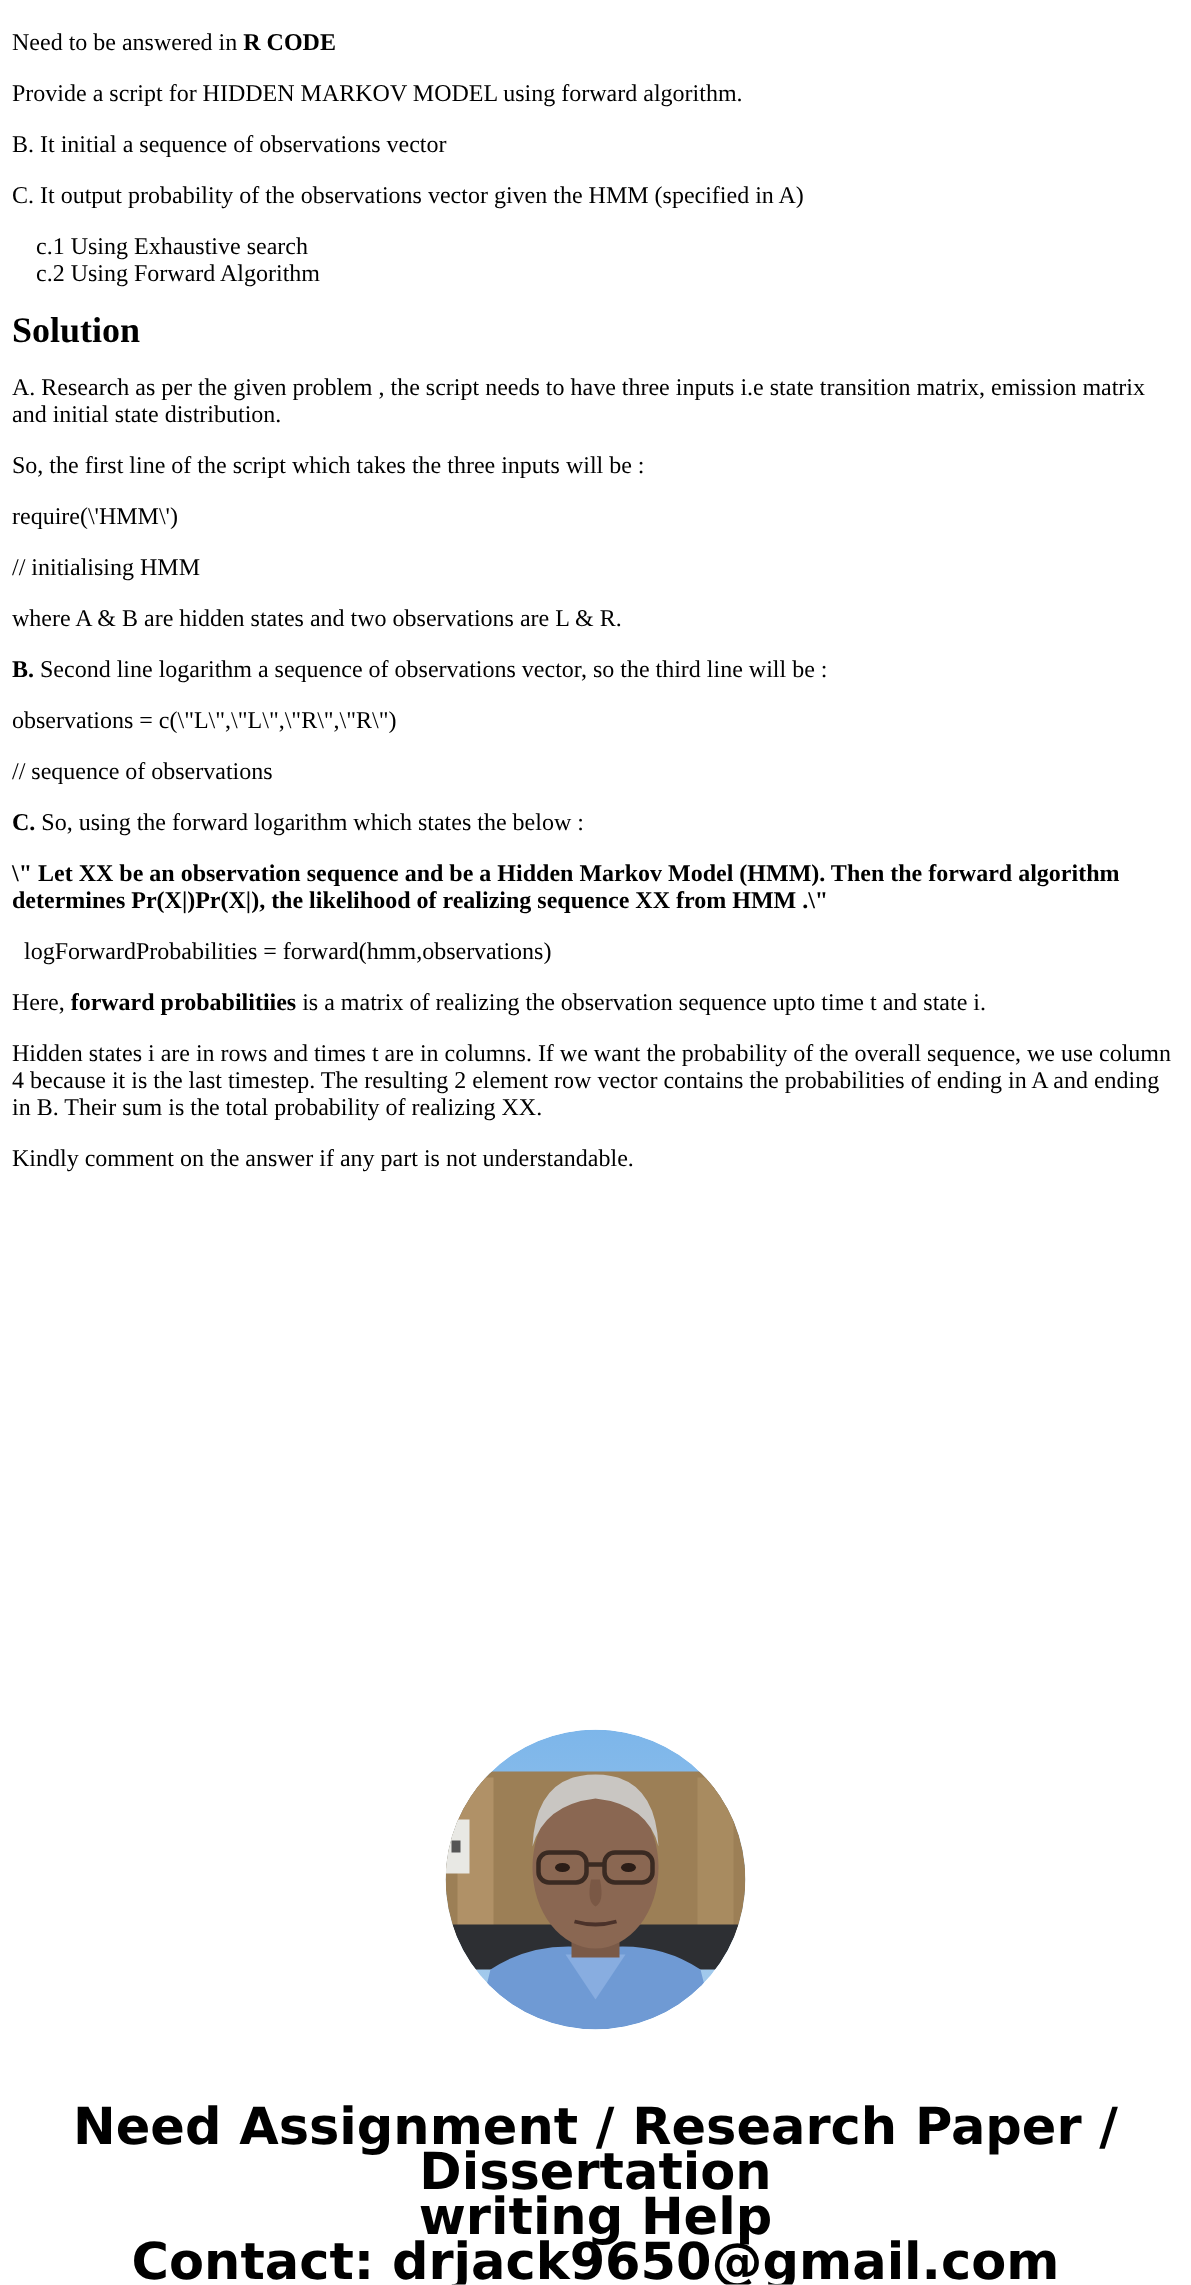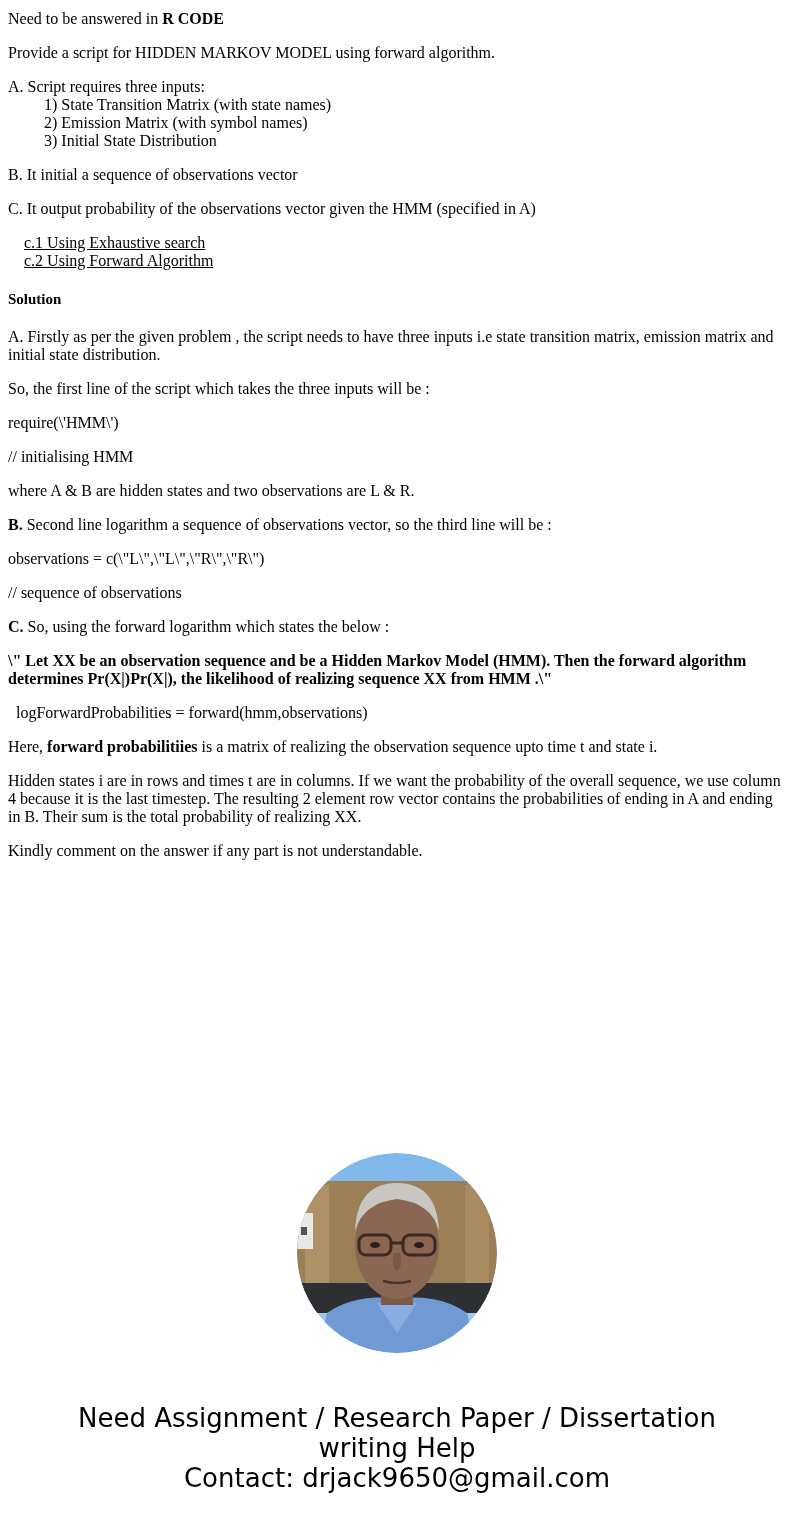--- a/index.html
+++ b/index.html
@@ -17,34 +17,33 @@
       line-height: 18px;
       color: #000000;
     }
     .content {
       position: absolute;
       left: 8px;
       top: 8px;
       width: 778px;
     }
     p {
-      margin: 2px 0 16px 0;
+      margin: 12px 0 16px 0;
     }
     .indent-list {
       margin: 0 0 16px 36px;
     }
     .indent-list div, .sub-list div {
       line-height: 18px;
     }
     .sub-list {
       margin: 0 0 8px 16px;
-      text-decoration: underline;
     }
     h3 {
-      font-size: 15px;
+      font-size: 24px;
       line-height: 22px;
       font-weight: bold;
       margin: 18px 0 18px 0;
     }
     b { font-weight: bold; }
     .code-indent { padding-left: 8px; }
 
     .avatar {
       position: absolute;
       left: 297px;
@@ -54,56 +53,48 @@
       border-radius: 50%;
       overflow: hidden;
     }
     .footer {
       position: absolute;
       left: 0;
       top: 1403px;
       width: 794px;
       text-align: center;
       font-family: "DejaVu Sans", sans-serif;
-      font-weight: normal;
-      font-size: 26px;
+      font-weight: bold;
+      font-size: 34px;
       line-height: 30px;
       color: #000000;
     }
   </style>
 </head>
 <body>
 
 <div class="content">
 
   <p><span>Need to be answered in </span><b>R CODE</b></p>
 
   <p>Provide a script for HIDDEN MARKOV MODEL using forward algorithm.</p>
 
-  <div>
-    <div>A. Script requires three inputs:</div>
-    <div class="indent-list">
-      <div>1) State Transition Matrix (with state names)</div>
-      <div>2) Emission Matrix (with symbol names)</div>
-      <div>3) Initial State Distribution</div>
-    </div>
-  </div>
 
   <p>B. It initial a sequence of observations vector</p>
 
   <p>C. It output probability of the observations vector given the HMM (specified in A)</p>
 
   <div class="sub-list">
     <div>c.1 Using Exhaustive search</div>
     <div>c.2 Using Forward Algorithm</div>
   </div>
 
   <h3>Solution</h3>
 
-  <p>A. Firstly as per the given problem , the script needs to have three inputs i.e state transition matrix, emission matrix and initial state distribution.</p>
+  <p>A. Research as per the given problem , the script needs to have three inputs i.e state transition matrix, emission matrix and initial state distribution.</p>
 
   <p>So, the first line of the script which takes the three inputs will be :</p>
 
   <p>require(\'HMM\')</p>
 
   <p>// initialising HMM</p>
 
   <p>where A &amp; B are hidden states and two observations are L &amp; R.</p>
 
   <p><b>B.</b><span> Second line logarithm a sequence of observations vector, so the third line will be :</span></p>

